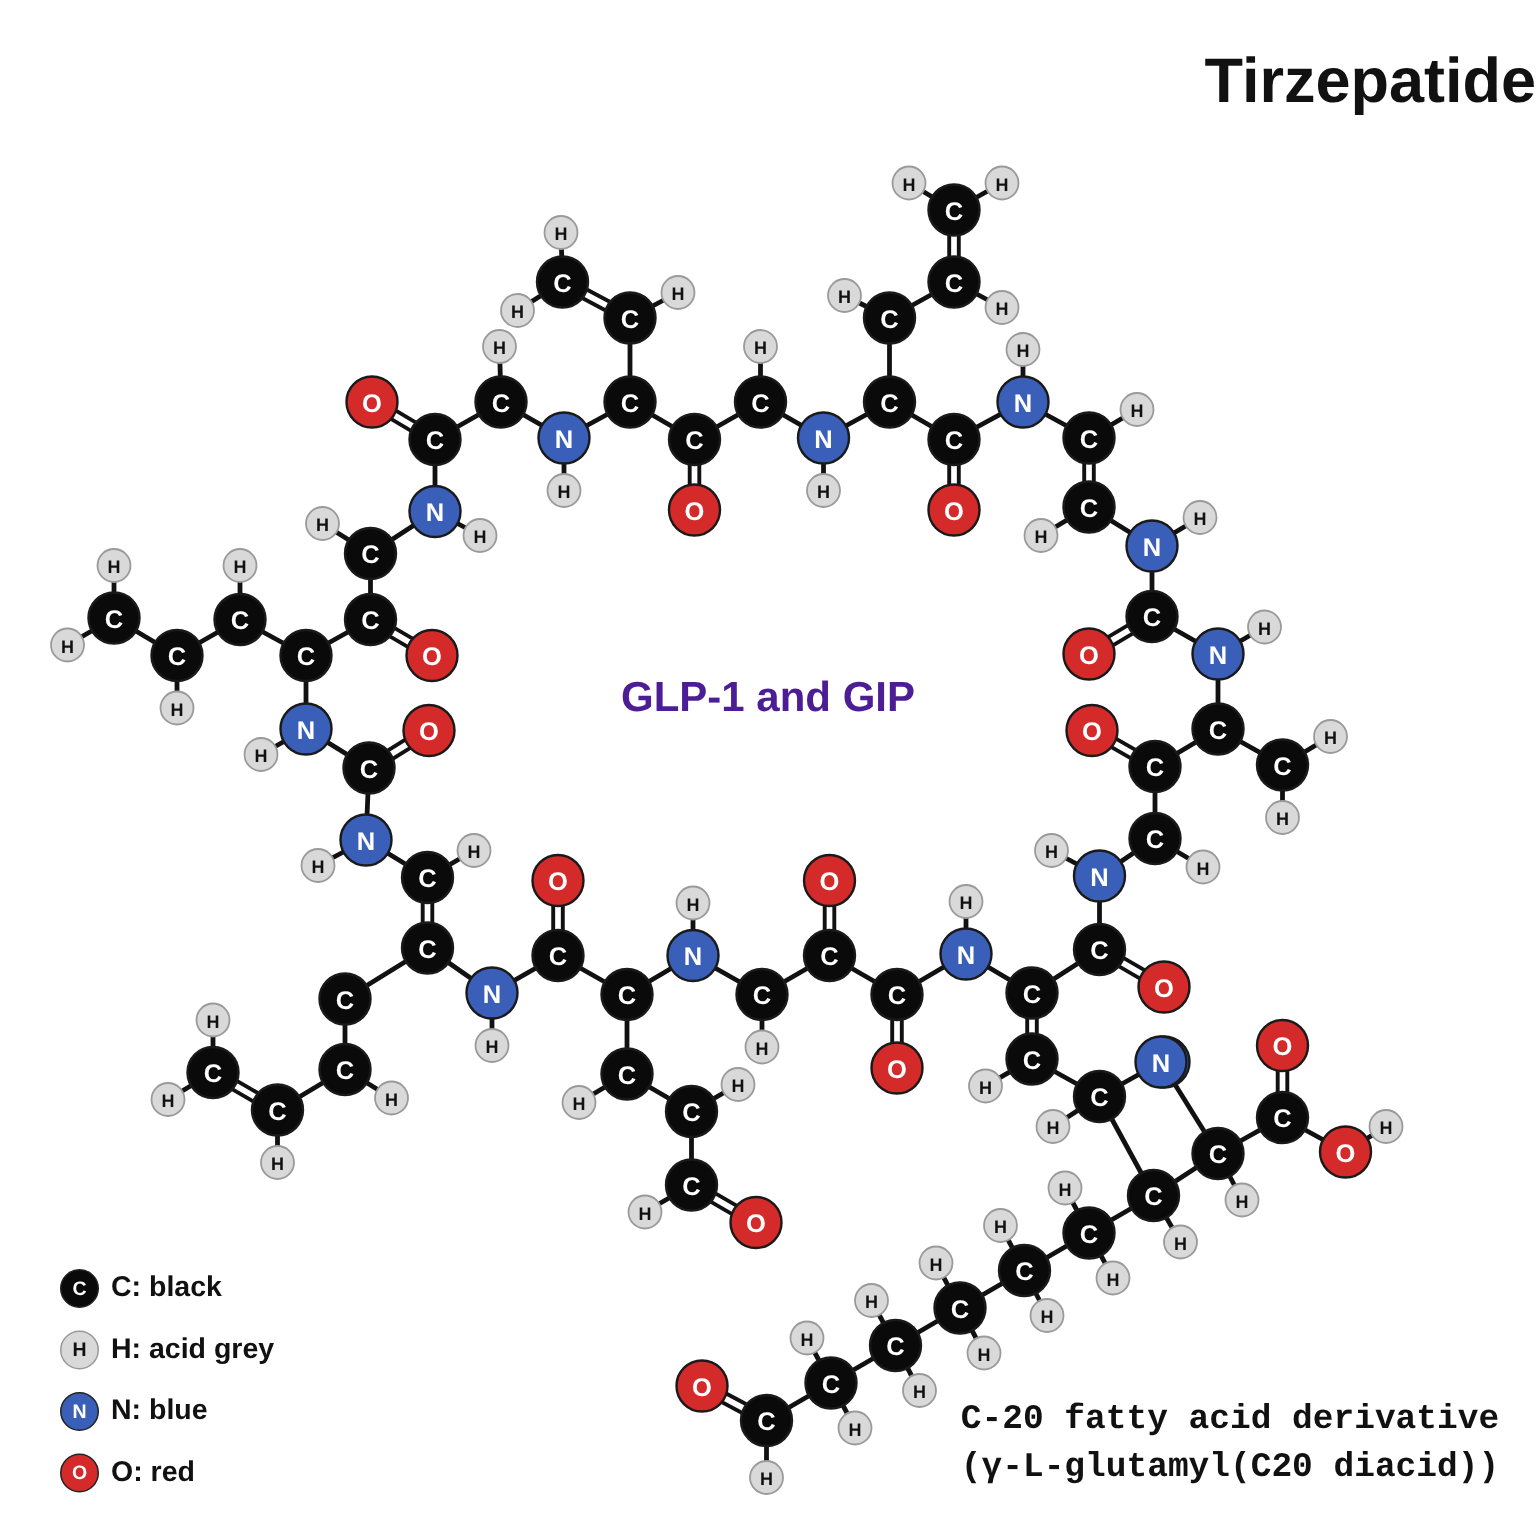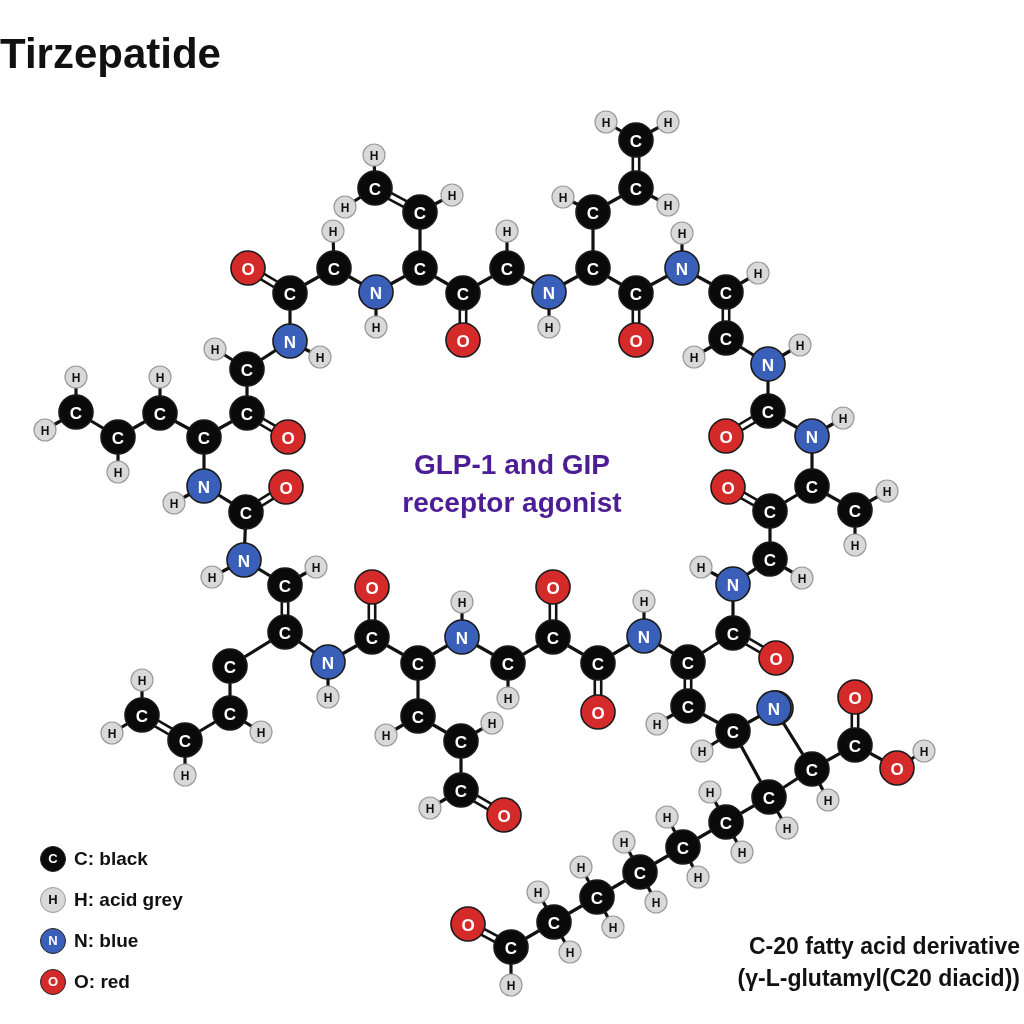--- a/index.html
+++ b/index.html
@@ -1,19 +1,19 @@
 <!DOCTYPE html>
 <html><head>
 <meta charset="utf-8">
 <style>
   html, body { margin: 0; padding: 0; background: #ffffff; }
   body { width: 1024px; height: 1024px; position: relative; overflow: hidden; font-family: "Liberation Sans", sans-serif; }
-  #title { position: absolute; left: 0; width: 1024px; top: 30px; text-align: left; font-size: 42px; font-weight: bold; color: #111; }
+  #title { position: absolute; left: 0; width: 1024px; top: 30px; text-align: right; font-size: 42px; font-weight: bold; color: #111; }
   #center-label { position: absolute; left: 362px; width: 300px; top: 446px; text-align: center; font-size: 28px; font-weight: bold; color: #4c1d95; line-height: 38px; }
-  #fatty-label { position: absolute; left: 620px; width: 400px; top: 930px; text-align: right; font-size: 23px; font-weight: bold; color: #111; line-height: 32px; }
+  #fatty-label { position: absolute; left: 620px; width: 400px; top: 930px; text-align: center; font-size: 23px; font-weight: bold; color: #111; line-height: 32px; font-family: Liberation Mono, monospace; }
   #legend { position: absolute; left: 40px; top: 838px; }
   .legend-item { display: flex; align-items: center; height: 41px; }
   .legend-swatch { width: 26px; height: 26px; border-radius: 50%; box-sizing: border-box; border: 1.5px solid #222; display: flex; align-items: center; justify-content: center; font-size: 13px; font-weight: bold; margin-right: 8px; }
   .legend-text { font-size: 19px; font-weight: bold; color: #111; }
   svg#molecule { position: absolute; left: 0; top: 0; }
   .atom-label { font-family: "Liberation Sans", sans-serif; font-weight: bold; text-anchor: middle; dominant-baseline: central; }
 </style>
 </head>
 <body>
 
@@ -731,21 +731,20 @@
       </g>
       <g>
         <circle cx="774" cy="708" r="17" fill="#3a5fb8" stroke="#1a1a1a" stroke-width="1.6"></circle>
         <text x="774" y="709" class="atom-label" font-size="17" fill="#fff">N</text>
       </g>
     </g>
 </svg>
 
 <div id="center-label">
   <div>GLP-1 and GIP</div>
-  <div>receptor agonist</div>
 </div>
 
 <div id="fatty-label">
   <div>C-20 fatty acid derivative</div>
   <div>(γ-L-glutamyl(C20 diacid))</div>
 </div>
 
 <div id="legend">
   <div class="legend-item">
     <span class="legend-swatch" style="background:#0a0a0a;color:#fff;">C</span>

